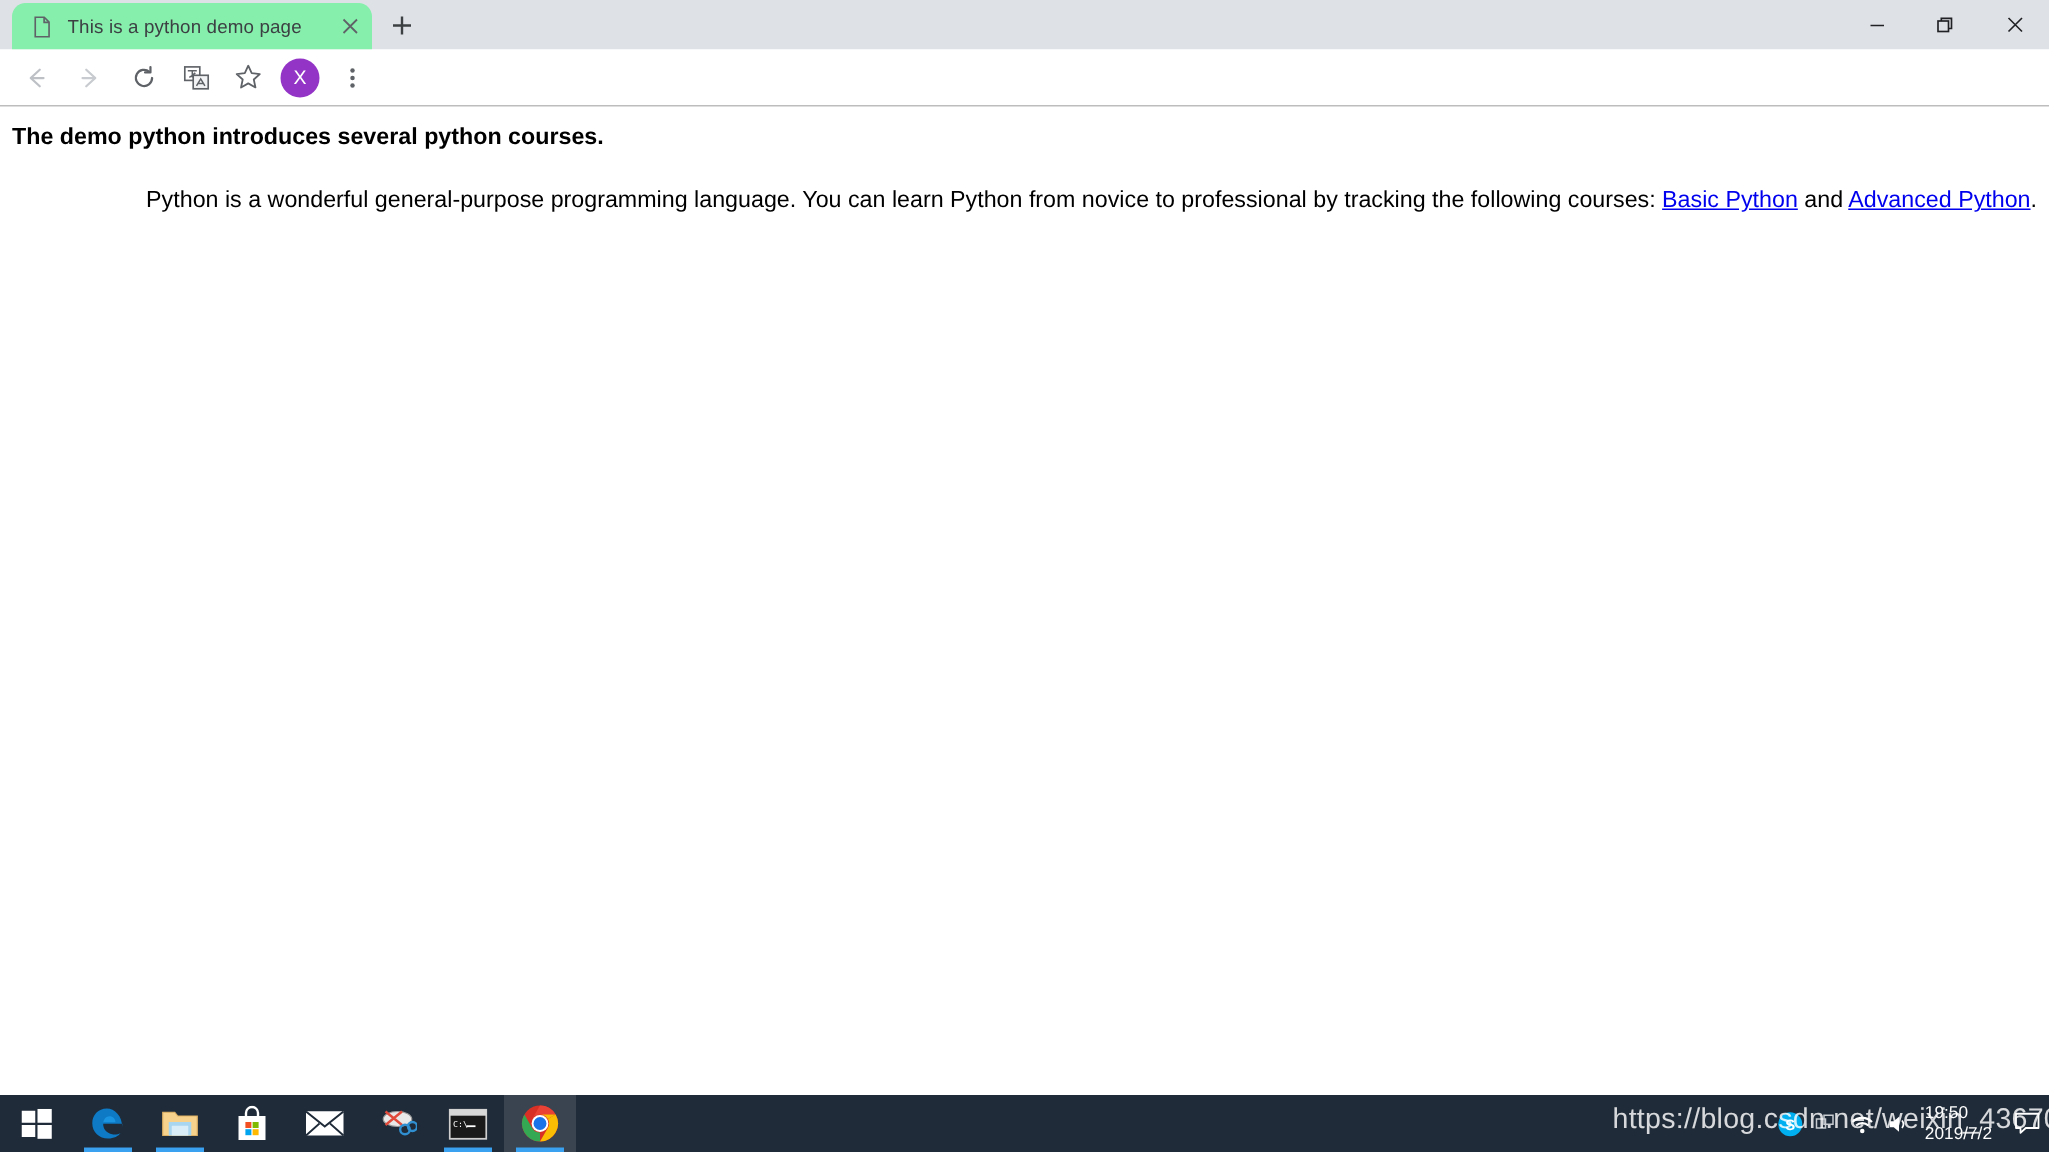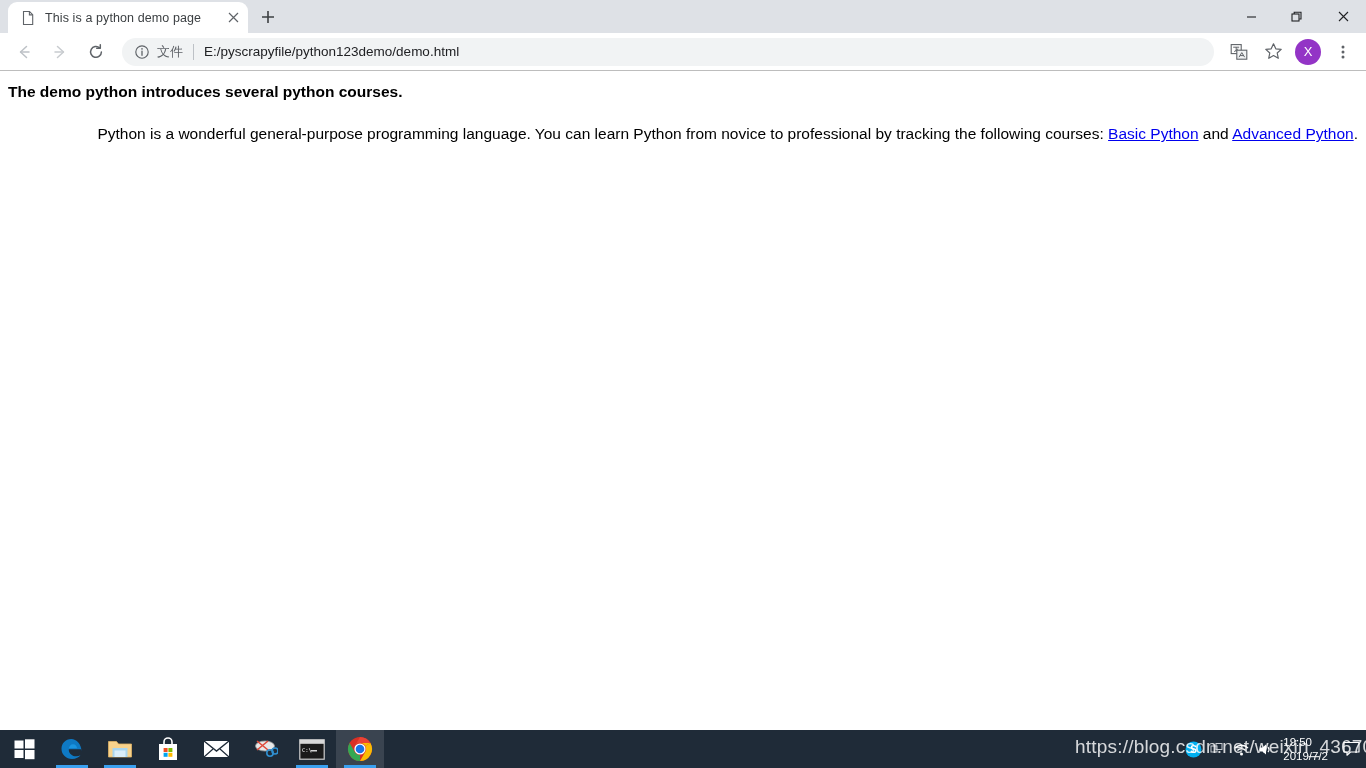--- a/index.html
+++ b/index.html
@@ -24,21 +24,21 @@
     height: 33px;
     background: #dee1e6;
     display: flex;
     align-items: flex-end;
   }
   #tab-active {
     position: relative;
     margin-left: 8px;
     width: 240px;
     height: 31px;
-    background: #ffffff;
+    background: #86efac;
     border-radius: 9px 9px 0 0;
     display: flex;
     align-items: center;
     padding: 0 6px 0 12px;
   }
   #tab-active .favicon {
     width: 16px; height: 16px;
     flex: 0 0 16px;
     display: block;
   }
@@ -297,32 +297,20 @@
       </svg>
     </div>
 
     <div class="nav-btn">
       <svg width="18" height="18" viewBox="0 0 18 18">
         <path d="M14.4 9 A5.4 5.4 0 1 1 12.6 4.9" fill="none" stroke="#5f6368" stroke-width="1.5" stroke-linecap="round"></path>
         <path d="M13.3 1.7 V5.3 H9.7" fill="none" stroke="#5f6368" stroke-width="1.5" stroke-linecap="round" stroke-linejoin="round"></path>
       </svg>
     </div>
 
-    <div id="omnibox">
-      <span id="page-info-icon">
-        <svg width="16" height="16" viewBox="0 0 16 16">
-          <circle cx="8" cy="8" r="6.2" fill="none" stroke="#5f6368" stroke-width="1.15"></circle>
-          <path d="M8 7.1 V11.3" stroke="#5f6368" stroke-width="1.3" stroke-linecap="round"></path>
-          <circle cx="8" cy="4.9" r="0.8" fill="#5f6368"></circle>
-        </svg>
-      </span>
-      <span id="omnibox-scheme">文件</span>
-      <span id="omnibox-divider"></span>
-      <span id="omnibox-url" title="E:/pyscrapyfile/python123demo/demo.html">E:/pyscrapyfile/python123demo/demo.html</span>
-    </div>
 
     <div class="toolbar-action">
       <svg width="18" height="18" viewBox="0 0 18 18">
         <rect x="1.2" y="1.6" width="10" height="9" fill="#ffffff" stroke="#5f6368" stroke-width="1.1"></rect>
         <path d="M3.2 4.2 H9.2 M6.2 4.2 V8.6 M4.2 8.6 Q6.2 7.6 8.2 5.6" fill="none" stroke="#5f6368" stroke-width="1"></path>
         <rect x="6.8" y="7.2" width="10" height="9" fill="#f1f3f4" stroke="#5f6368" stroke-width="1.1"></rect>
         <path d="M9 14.2 L11.8 9.6 L14.6 14.2 M10 12.6 H13.6" fill="none" stroke="#5f6368" stroke-width="1"></path>
       </svg>
     </div>
 

